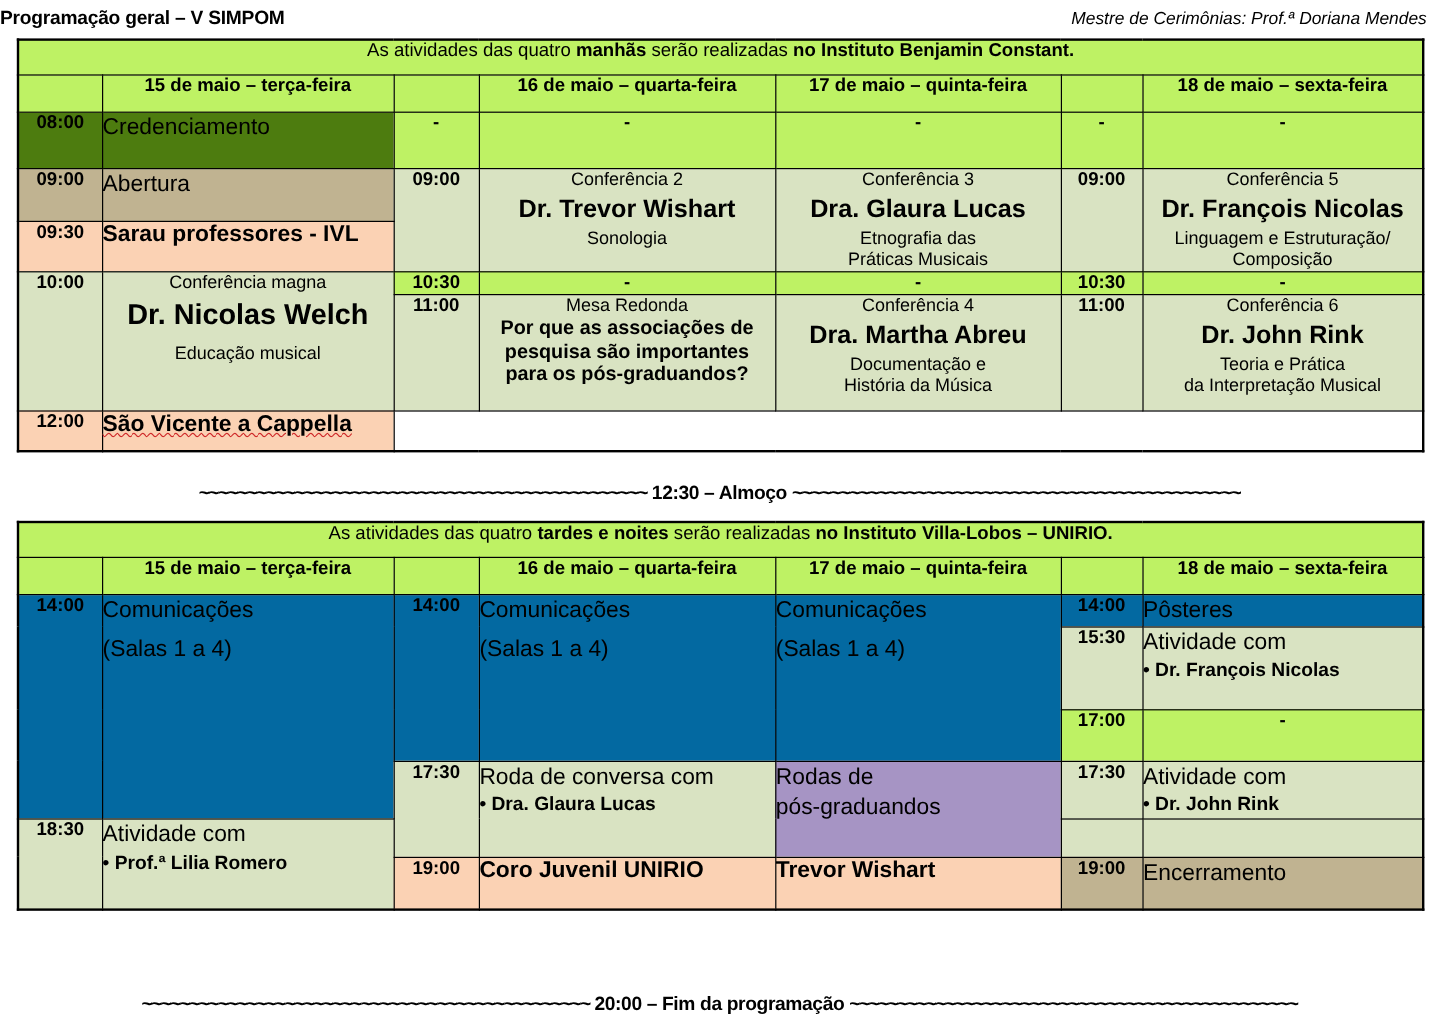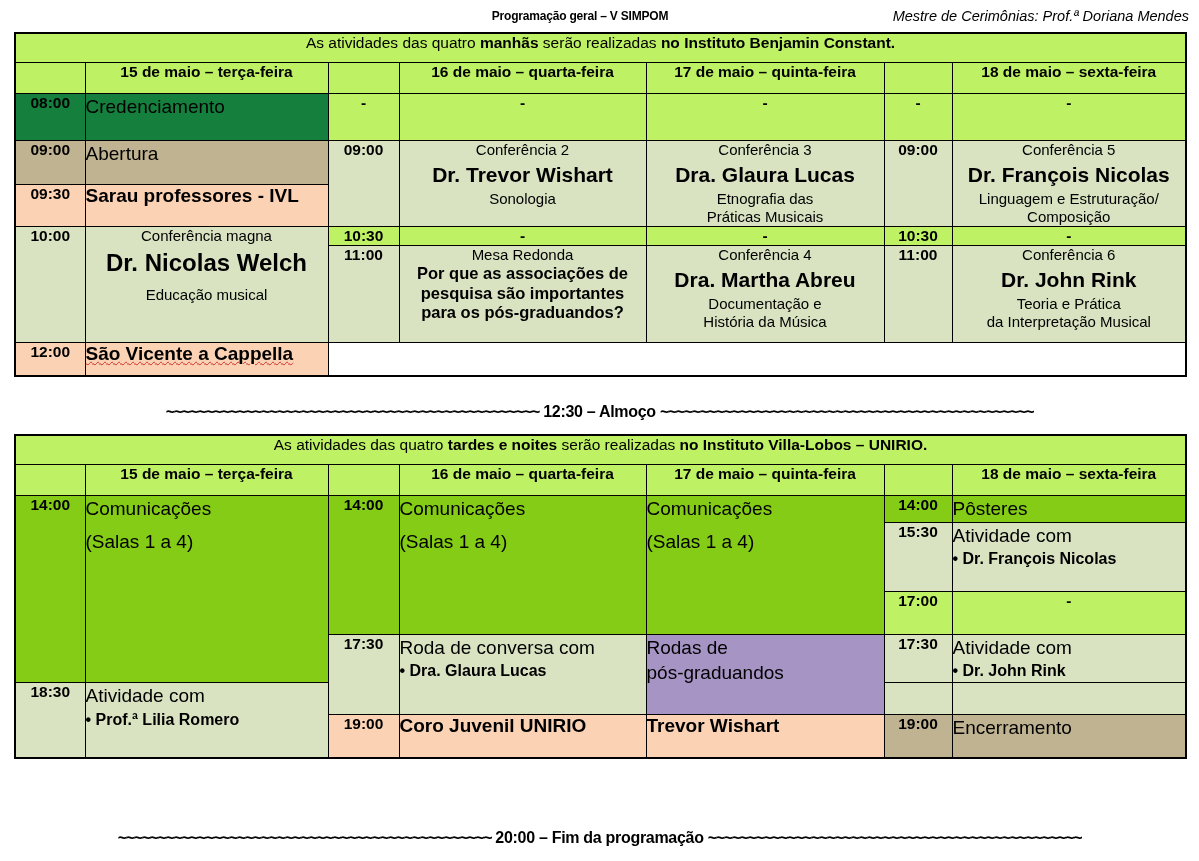--- a/index.html
+++ b/index.html
@@ -8,22 +8,22 @@
     font-family:"Liberation Sans", sans-serif;
     color:#000000;overflow:hidden;
   }
   .page{position:relative;width:1199px;height:861px;}
 
   
   .titlebar{
     position:absolute;left:0;top:4px;width:1199px;height:26px;
   }
   .doc-title{
-    position:absolute;left:0;top:0;width:1160px;text-align:center;
-    font-size:12px;font-weight:bold;line-height:24px;letter-spacing:-.2px;
+    position:absolute;left:0;top:0;width:1160px;text-align:left;
+    font-size:16px;font-weight:bold;line-height:24px;letter-spacing:-.2px;
   }
   .mc-note{
     position:absolute;right:10px;top:0;
     font-size:14.5px;font-style:italic;line-height:24px;white-space:nowrap;
   }
 
   
   .tbl{
     position:absolute;left:14px;border:2px solid #000;
     border-collapse:collapse;table-layout:fixed;background:#fff;
@@ -52,26 +52,26 @@
   .t-big{display:block;font-weight:bold;font-size:21px;line-height:1.22;margin:3px 0 2px;}
   .t-sub{display:block;font-size:15px;line-height:1.2;}
   .t-lead{display:block;font-size:15px;line-height:1.2;}
   .t-mid{display:block;font-weight:bold;font-size:16.5px;line-height:1.2;}
   .t-ital{display:block;font-weight:bold;font-size:19px;}
   .t-plain{display:block;font-size:19px;line-height:1.35;}
   .t-bold{display:block;font-weight:bold;font-size:16px;line-height:1.35;}
   .spacer-sm{display:block;height:7px;}
 
   
-  .f-blue {background:#15803d;}
+  .f-blue {background:#4d7c0f;}
   .f-tan  {background:#c0b391;}
   .f-peach{background:#fbd2b4;margin-left:32px;}
   .f-green{background:#d9e3c2;}
   .f-white{background:#bef264;}
-  .f-lilac{background:#84cc16;}
+  .f-lilac{background:#0369a1;}
   .f-purple{background:#a694c4;}
 
   .squiggle{
     position:absolute;left:14px;width:1171px;text-align:center;
     font-size:16px;font-weight:bold;white-space:nowrap;overflow:hidden;
     letter-spacing:-.3px;
   }
   .wave{font-weight:bold;letter-spacing:-1.4px;}
   .underline-rough{
     text-decoration:underline;text-decoration-color:#d02b2b;

